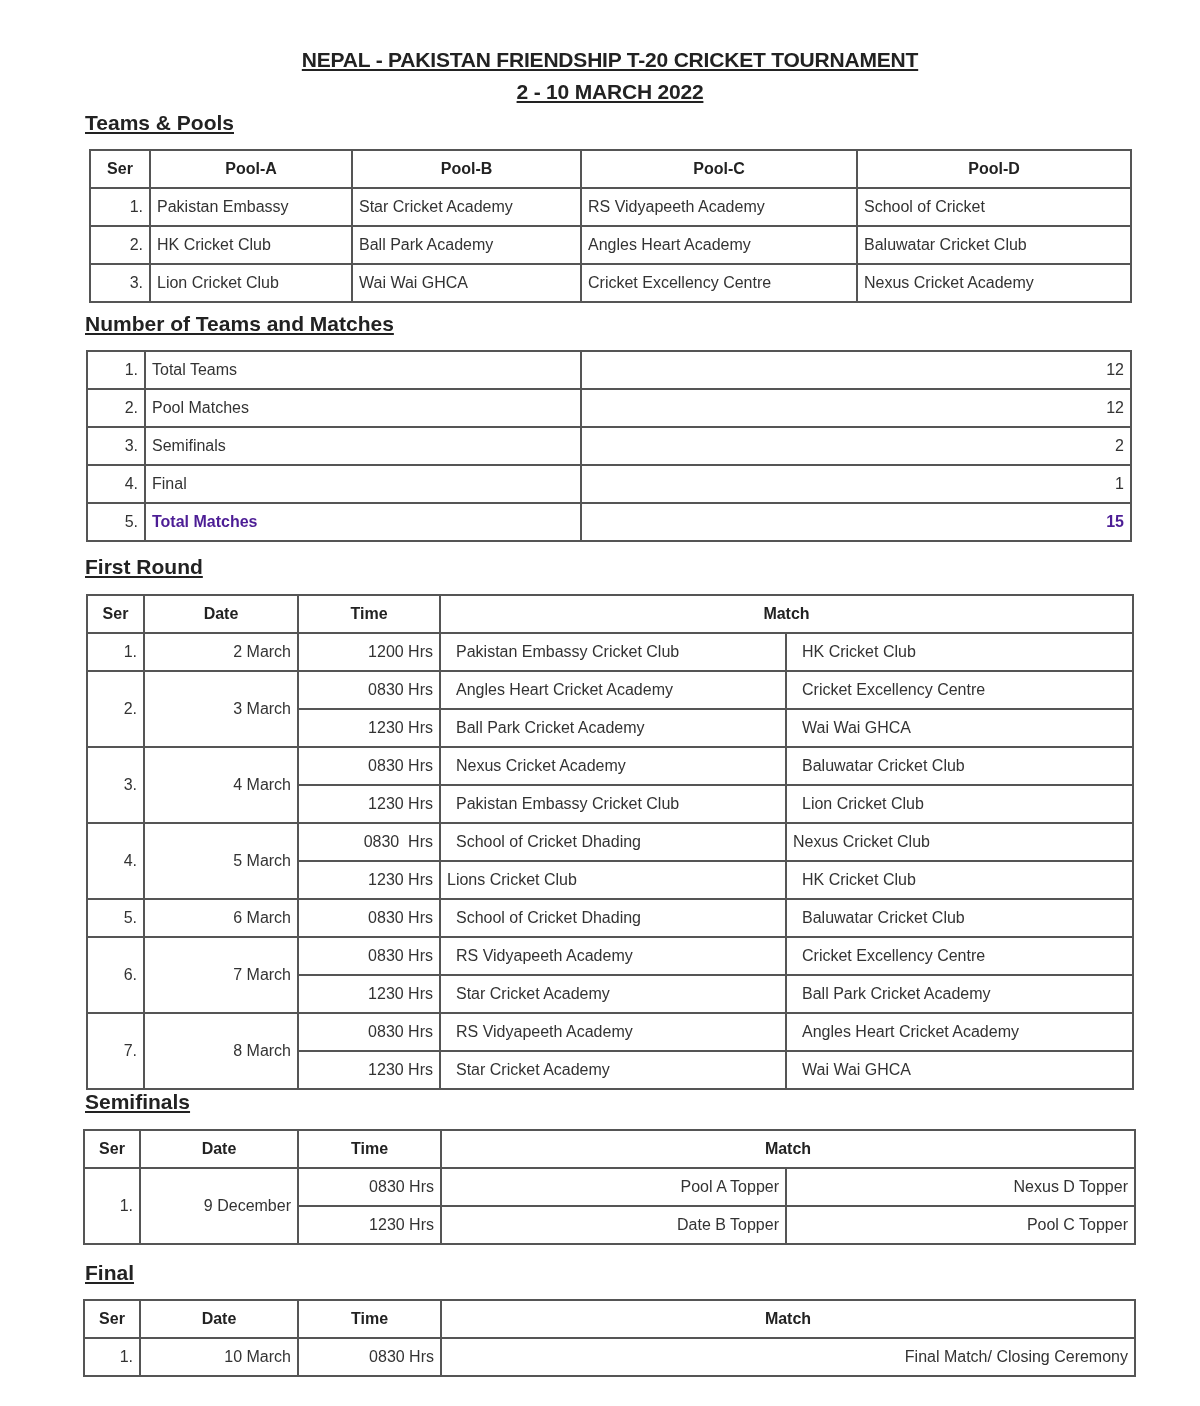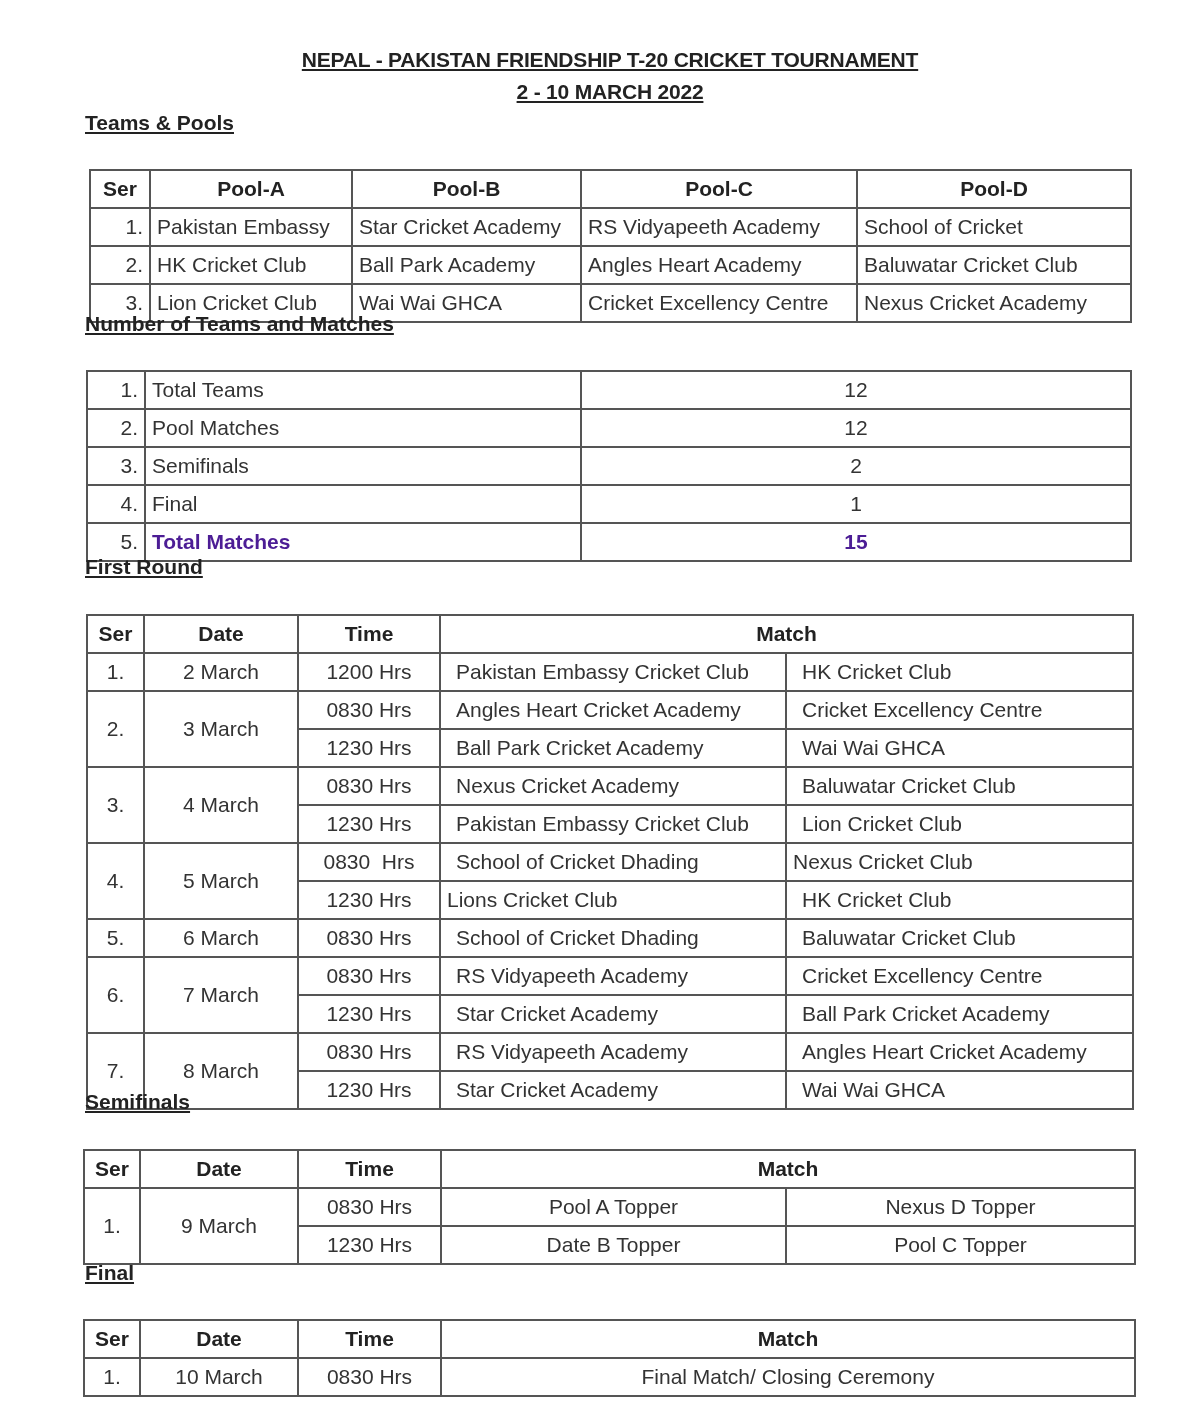--- a/index.html
+++ b/index.html
@@ -1,22 +1,22 @@
 <!DOCTYPE html>
 <html><head>
 <meta charset="utf-8">
 <style>
   html, body { margin: 0; padding: 0; background: #ffffff; }
   body { width: 1200px; height: 1406px; position: relative; font-family: "Liberation Sans", sans-serif; color: #2a2a2a; overflow: hidden; }
   .title { position: absolute; left: 0; width: 1220px; text-align: center; font-weight: bold; font-size: 21px; text-decoration: underline; color: #222; letter-spacing: -0.2px; }
   .section { position: absolute; left: 85px; font-weight: bold; font-size: 21px; text-decoration: underline; color: #222; }
-  table { position: absolute; border-collapse: collapse; font-size: 21px; color: #333; margin-top: 20px; }
+  table { position: absolute; border-collapse: collapse; font-size: 16px; color: #333; }
   td, th { border: 2px solid #555; padding: 0 6px; height: 36px; white-space: nowrap; }
   th { font-weight: bold; color: #222; text-align: center; }
-  .c { text-align: center; }
+  .c { text-align: right; }
   .r { text-align: right; }
   .b { font-weight: bold; color: #4c1d95; }
 </style>
 </head>
 <body>
 
 <div class="title" style="top:48px;">NEPAL - PAKISTAN FRIENDSHIP T-20 CRICKET TOURNAMENT</div>
 <div class="title" style="top:80px;">2 - 10 MARCH 2022</div>
 
 <div class="section" style="top:111px;">Teams &amp; Pools</div>
@@ -207,21 +207,21 @@
     </colgroup>
   <tbody>
       <tr>
     <th>Ser</th>
     <th>Date</th>
     <th>Time</th>
     <th colspan="2">Match</th>
   </tr>
   <tr>
     <td rowspan="2" class="c">1.</td>
-    <td rowspan="2" class="c">9 March</td>
+    <td rowspan="2" class="c">9 December</td>
     <td class="c">0830 Hrs</td>
     <td class="c">Pool A Topper</td>
     <td class="c">Nexus D Topper</td>
   </tr>
   <tr>
     <td class="c">1230 Hrs</td>
     <td class="c">Date B Topper</td>
     <td class="c">Pool C Topper</td>
   </tr>
 </tbody>

